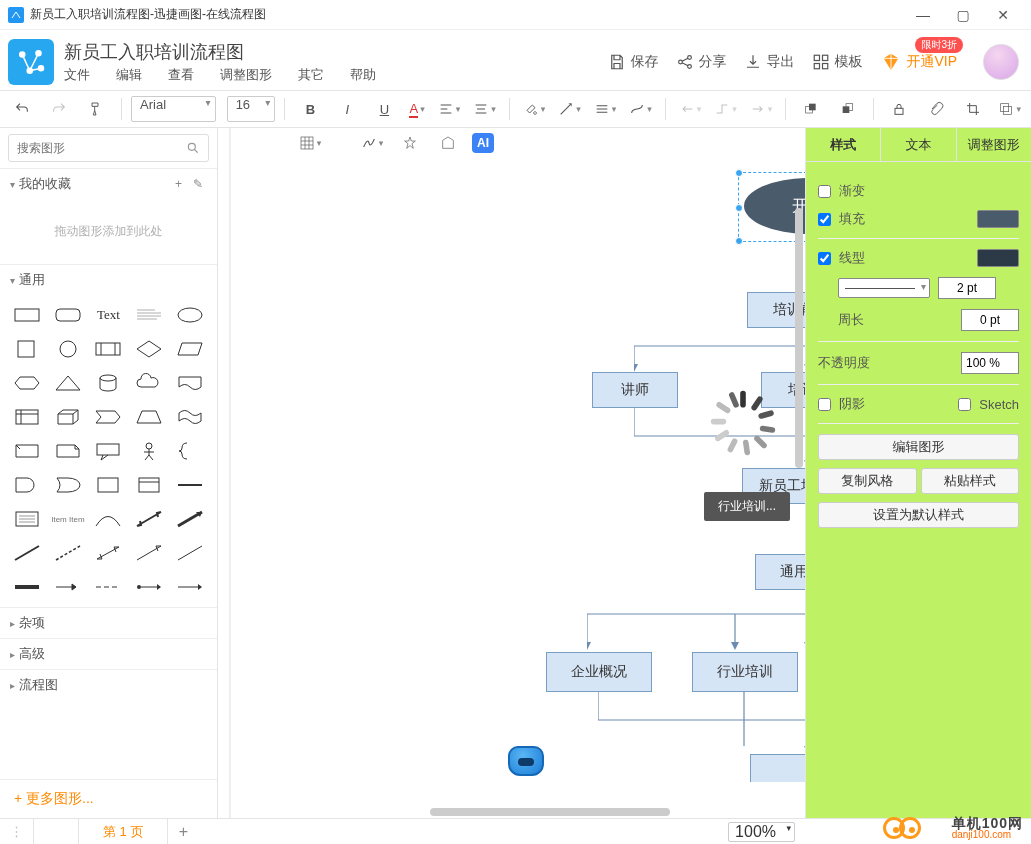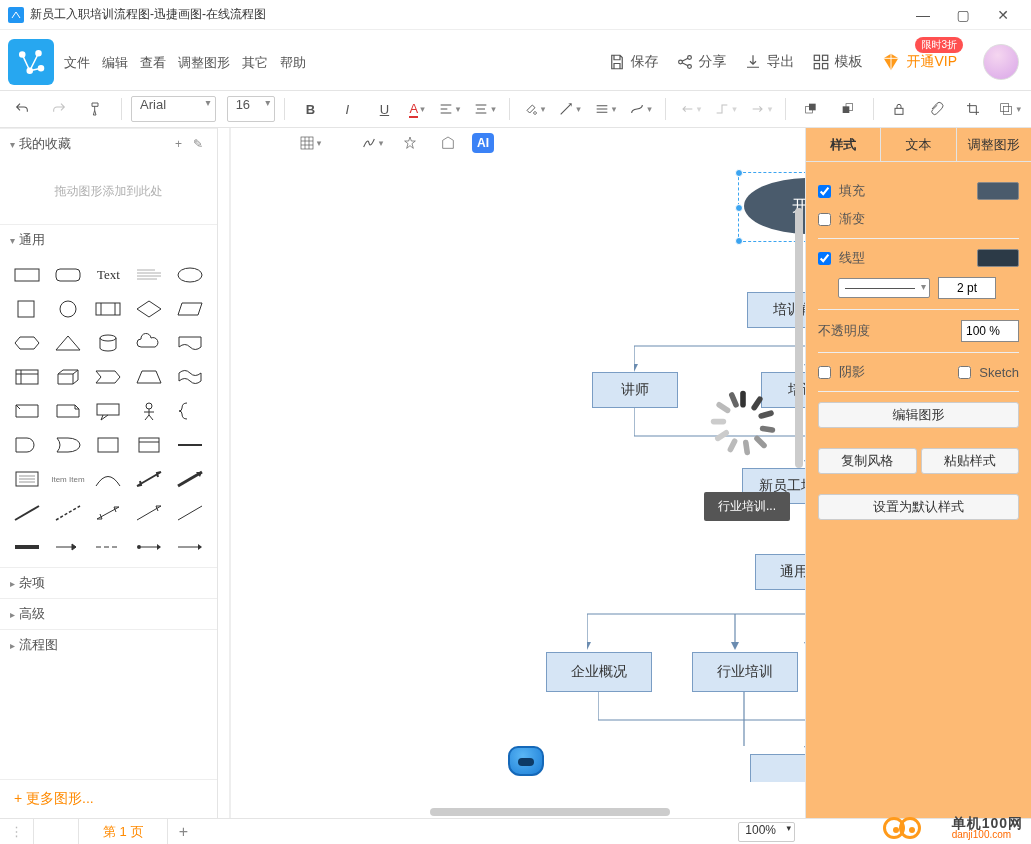--- a/index.html
+++ b/index.html
@@ -11,21 +11,21 @@
 .titlebar .app-icon svg { width:12px; height:12px; }
 .titlebar .title { flex: 1; font-size: 12px; color: #333; }
 .win-ctrl { width: 40px; text-align: center; cursor: default; font-size: 14px; color:#555; }
 
 
 .header { height: 60px; display: flex; align-items: center; padding: 4px 12px 0 8px; }
 .doc-icon { width: 46px; height: 46px; background: #27a7f0; border-radius: 6px; display: flex; align-items: center; justify-content: center; margin-right: 10px; }
 .doc-icon svg { width: 30px; height: 30px; }
 .doc-info { flex: 1; display:flex; flex-direction:column; justify-content:center; }
 .doc-title { font-size: 18px; color: #444; }
-.menu-bar { display: flex; gap: 12px; margin-top: 2px; font-size: 13px; color: #555; }
+.menu-bar { display: flex; gap: 26px; margin-top: 2px; font-size: 13px; color: #555; }
 .menu-item { cursor: default; }
 .header-actions { display: flex; align-items: center; gap: 18px; margin-left: auto; }
 .hact { display: flex; align-items: center; gap: 4px; font-size: 14px; color: #555; cursor: default; }
 .hact svg { width: 18px; height: 18px; }
 .vip-btn { display: flex; align-items: center; gap: 4px; position: relative; }
 .vip-diamond { width: 22px; height: 22px; }
 .vip-text { color: #ff8a00; font-size: 14px; font-weight: 500; }
 .vip-badge { position: absolute; top: -14px; right: -6px; background: #ff5050; color: #fff; font-size: 10px; padding: 1px 6px; border-radius: 8px; }
 .avatar { width: 36px; height: 36px; border-radius: 50%; background: radial-gradient(circle at 40% 30%, #f5d6f0, #d9a6e8); border:1px solid #ddd; margin-left:8px; }
 
@@ -78,43 +78,43 @@
 
 .spinner { position:absolute; left:478px; top:260px; width:70px; height:70px; }
 .spinner svg { width:70px; height:70px; animation: spin 1.5s linear infinite; }
 @keyframes spin { from{transform:rotate(0)} to{transform:rotate(360deg)} }
 .insert-tip { position:absolute; left:474px; top:364px; background:#555; color:#fff; font-size:12px; padding:6px 14px; border-radius:2px; }
 
 .assistant-bot { position:absolute; left:278px; top:618px; width:40px; height:44px; }
 .assistant-bot .bothead { width:36px; height:30px; background:radial-gradient(circle at 40% 30%,#5ab6f5,#1b7dd6); border-radius:10px 10px 12px 12px; position:relative; border:2px solid #1568b8; }
 .assistant-bot .bothead::before { content:""; position:absolute; width:16px; height:8px; background:#0d3a66; border-radius:4px; top:10px; left:8px; }
 
-.right-panel { width: 226px; border-left: 1px solid #e4e4e4; background:#fdba74; display:flex; flex-direction:column; }
+.right-panel { width: 226px; border-left: 1px solid #e4e4e4; background:#bef264; display:flex; flex-direction:column; }
 .rp-tabs { display: flex; height: 34px; border-bottom: 1px solid #e4e4e4; }
 .rp-tab { flex: 1; display: flex; align-items: center; justify-content: center; font-size: 13px; cursor: default; border-right:1px solid #e4e4e4; }
 .rp-tab:last-child { border-right:none; }
 .rp-tab.active { font-weight:600; }
 .rp-body { padding: 10px 12px; font-size: 13px; overflow:auto; }
 .rp-row { display: flex; align-items: center; margin: 10px 0; gap:8px; }
 .rp-row label { flex: 1; color:#555; }
 .cswatch { width: 42px; height: 18px; border: 1px solid #888; border-radius:2px; }
 .rp-input { width: 58px; height: 22px; border: 1px solid #888; text-align: right; padding-right: 18px; font-size: 12px; }
 .line-sel { width: 92px; height: 20px; border:1px solid #888; border-radius:2px; position:relative; background:#fff; }
 .line-sel::before { content:""; position:absolute; left:6px; right:14px; top:9px; height:1px; background:#555; }
 .line-sel::after { content:"▾"; position:absolute; right:3px; top:2px; font-size:10px; color:#888; }
 .rp-btn { border:1px solid #ccc; background:#f6f6f6; height:26px; font-size:13px; border-radius:3px; cursor:default; display:flex; align-items:center; justify-content:center; }
-.rp-btns2 { display:flex; gap:4px; margin:20px 0; }
+.rp-btns2 { display:flex; gap:4px; margin:8px 0; }
 .rp-btns2 .rp-btn { flex:1; }
 
 
 .statusbar { height: 26px; border-top: 1px solid #e4e4e4; display: flex; align-items: center; background:#fff; position:relative; }
 .page-tab { padding: 0 24px; height:100%; display:flex; align-items:center; color:#ff8a00; font-weight:500; border-right:1px solid #e4e4e4; border-left:1px solid #e4e4e4; margin-left:44px; }
 .add-page { width:30px; text-align:center; color:#888; font-size:16px; }
 .statusbar .spacer { flex:1; }
-.zoom-sel { border:1px solid #ccc; height:20px; padding:0 18px 0 6px; font-size:12px; position:relative; border-radius:2px; margin-right:10px; }
+.zoom-sel { border:1px solid #ccc; height:20px; padding:0 18px 0 6px; font-size:16px; position:relative; border-radius:2px; margin-right:10px; }
 .zoom-sel::after { content:"▾"; position:absolute; right:3px; font-size:9px; }
 .sb-handle { width:34px; height:100%; border-right:1px solid #e4e4e4; display:flex; align-items:center; justify-content:center; color:#bbb; }
 
 
 .watermark { position:absolute; right:8px; bottom:4px; display:flex; align-items:center; gap:6px; }
 .wm-icon { display:flex; }
 .wm-circ { width:22px; height:22px; border:3px solid #ff9a1a; border-radius:50%; position:relative; }
 .wm-circ::after { content:""; position:absolute; width:6px; height:6px; background:#ff9a1a; border-radius:50%; top:7px; left:7px; }
 .wm-circ + .wm-circ { margin-left:-6px; }
 .wm-text { display:flex; flex-direction:column; line-height:1;margin-left:25px; }
@@ -144,20 +144,21 @@
         <g stroke="#fff" stroke-width="2.5" fill="none">
           <circle cx="10" cy="12" r="4" fill="#fff"></circle>
           <circle cx="36" cy="10" r="4" fill="#fff"></circle>
           <circle cx="22" cy="38" r="4" fill="#fff"></circle>
           <circle cx="40" cy="34" r="4" fill="#fff"></circle>
           <path d="M10 12 L22 38 M36 10 L22 38 M22 38 L40 34"></path>
         </g>
       </svg>
   </div>
   <div class="doc-info">
+    <div class="doc-title">新员工入职培训流程图</div>
     <div class="menu-bar">
       <span class="menu-item">文件</span>
       <span class="menu-item">编辑</span>
       <span class="menu-item">查看</span>
       <span class="menu-item">调整图形</span>
       <span class="menu-item">其它</span>
       <span class="menu-item">帮助</span>
     </div>
   </div>
   <div class="header-actions">
@@ -339,20 +340,27 @@
         <rect x="8" y="8" width="12" height="12" stroke="#555" fill="none"></rect>
       </svg>
       <span class="tb-caret">▾</span>
     </div>
 </div>
 
 <div class="main">
 
   <div class="left-panel">
     <div class="toolbar2" style="padding-left:0; height:0"></div>
+    <div class="search-box">
+      <input placeholder="搜索图形" style="">
+      <svg width="14" height="14" viewBox="0 0 24 24">
+          <circle cx="10" cy="10" r="6" stroke="#999" fill="none" stroke-width="2"></circle>
+          <path d="M15 15l5 5" stroke="#999" stroke-width="2"></path>
+        </svg>
+    </div>
     <div class="section-head">
       <span class="chev">▾</span>
         <span>我的收藏</span>
         <span class="spacer"></span>
       <span class="sicon">+</span>
       <span class="sicon">✎</span>
     </div>
     <div class="fav-drop">拖动图形添加到此处</div>
     <div class="section-head">
         <span class="chev">▾</span>
@@ -714,37 +722,41 @@
   </div>
 
   <div class="right-panel">
     <div class="rp-tabs">
       <div class="rp-tab active">样式</div>
       <div class="rp-tab">文本</div>
       <div class="rp-tab">调整图形</div>
     </div>
     <div class="rp-body">
       <div class="rp-row">
+        <input type="checkbox" style="">
+        <label>渐变</label>
+      </div>
+      <div class="rp-row">
         <input type="checkbox" checked="" style="">
         <label>填充</label>
         <div class="cswatch" style="background:#4a5b6c"></div>
-      </div>
-      <div class="rp-row">
-        <input type="checkbox" style="">
-        <label>渐变</label>
       </div>
       <div style="height:1px;background:#eee;margin:6px 0"></div>
       <div class="rp-row">
         <input type="checkbox" checked="" style="">
         <label>线型</label>
         <div class="cswatch" style="background:#2c3a47"></div>
       </div>
       <div class="rp-row" style="padding-left:20px">
         <div class="line-sel"></div>
         <input class="rp-input" value="2 pt" style="">
+      </div>
+      <div class="rp-row" style="padding-left:20px">
+        <label>周长</label>
+        <input class="rp-input" value="0 pt" style="">
       </div>
       <div style="height:1px;background:#eee;margin:6px 0"></div>
       <div class="rp-row">
         <label>不透明度</label>
         <input class="rp-input" value="100 %" style="">
       </div>
       <div style="height:1px;background:#eee;margin:6px 0"></div>
       <div class="rp-row">
         <input type="checkbox" style="">
         <label style="flex:0 0 50px">阴影</label>

